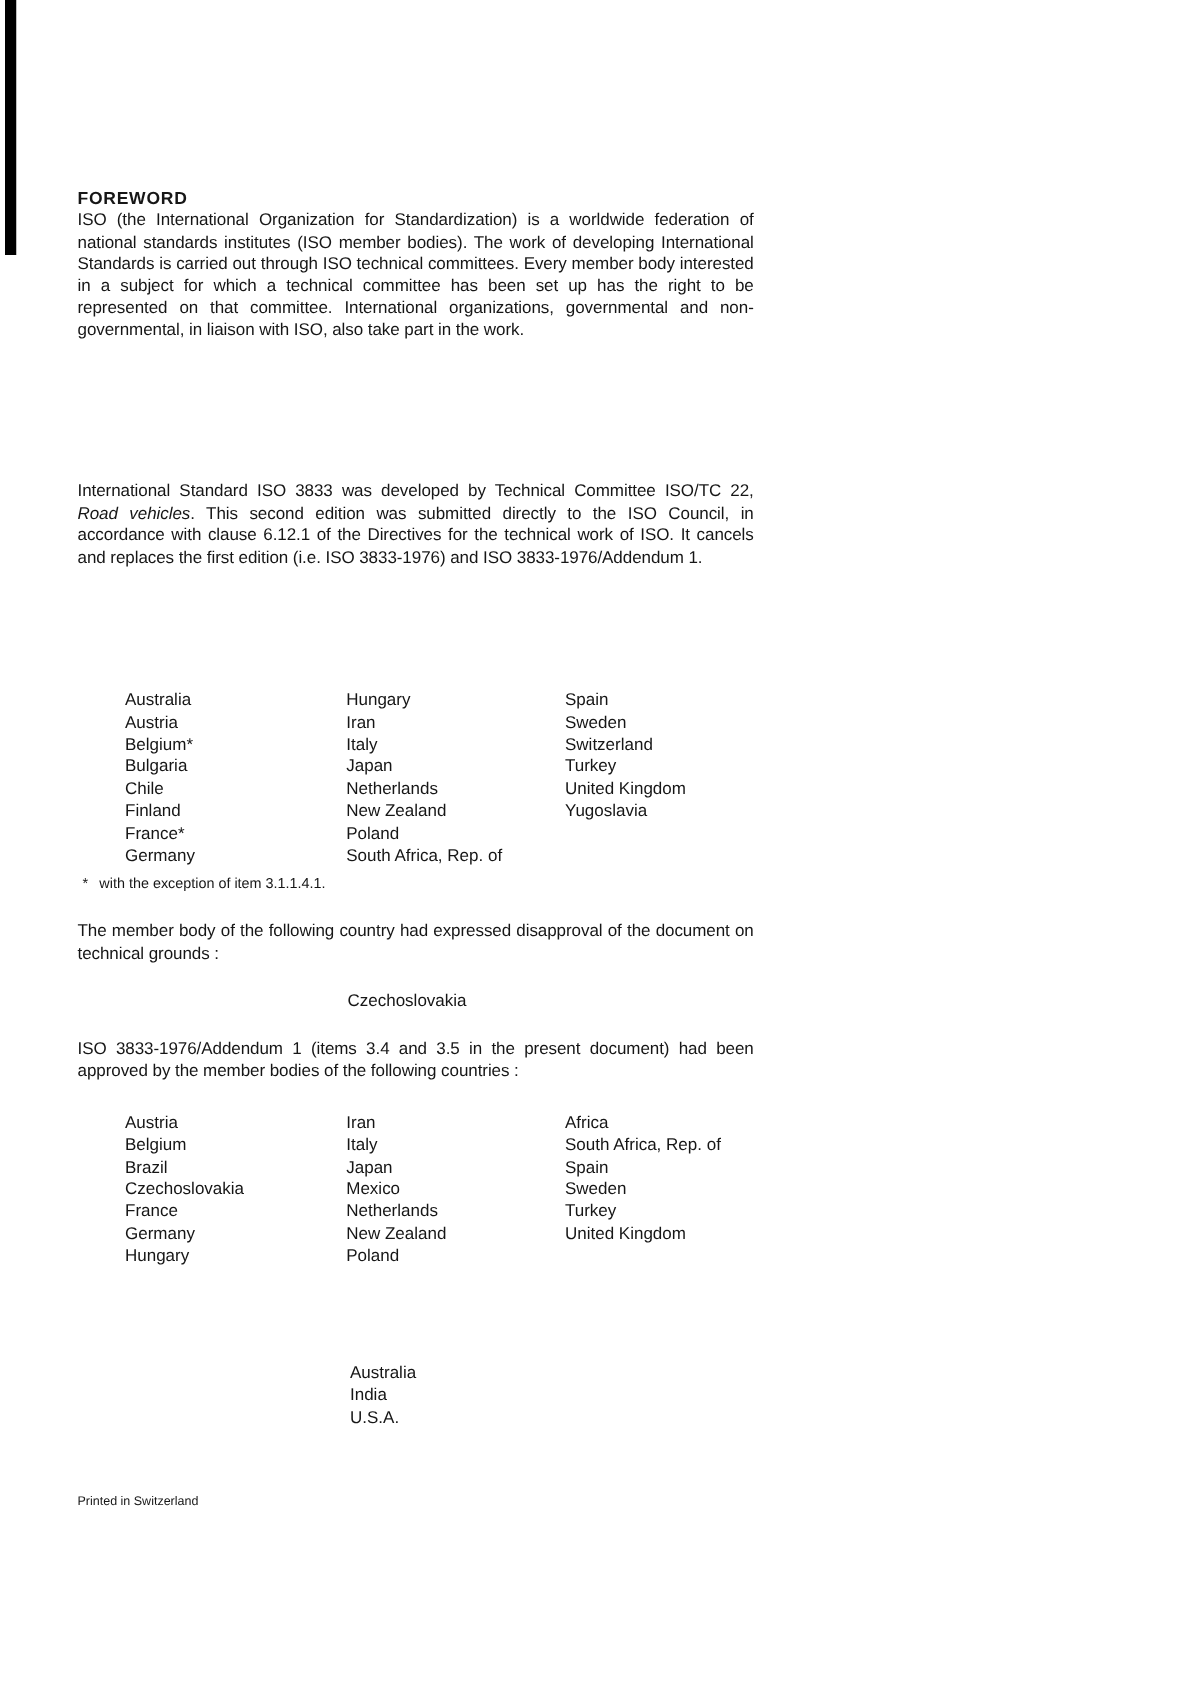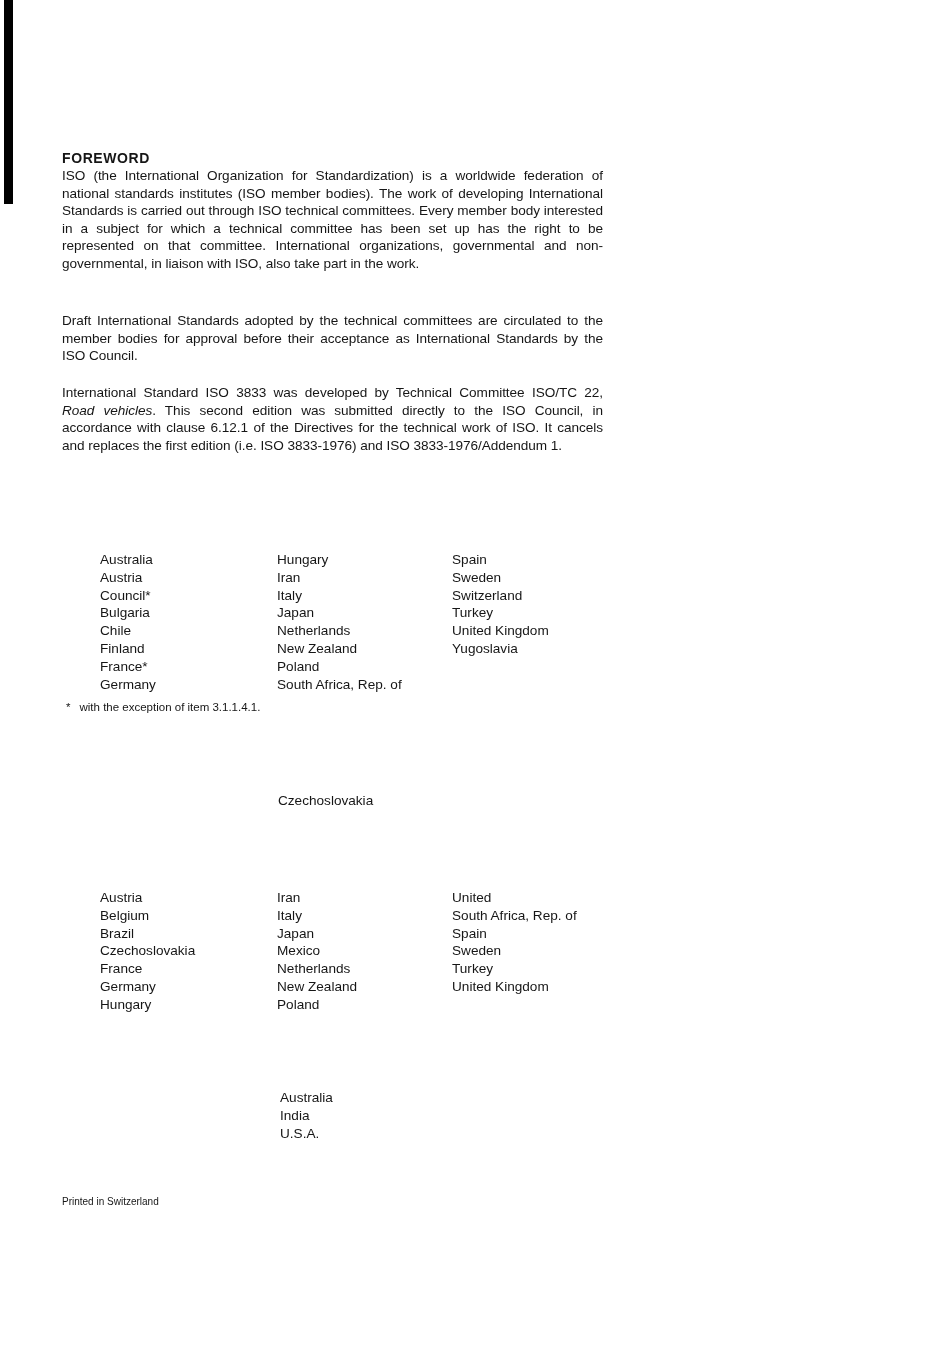--- a/index.html
+++ b/index.html
@@ -120,29 +120,28 @@
 <body>
 
 <div class="page">
 
   <div class="edge-bar"></div>
 
   <div class="heading">FOREWORD</div>
 
   <div class="para" id="para-intro">ISO (the International Organization for Standardization) is a worldwide federation of national standards institutes (ISO member bodies). The work of developing International Standards is carried out through ISO technical committees. Every member body interested in a subject for which a technical committee has been set up has the right to be represented on that committee. International organizations, governmental and non-governmental, in liaison with ISO, also take part in the work.</div>
 
-  <div class="para" id="para-draft">Draft International Standards adopted by the technical committees are circulated to the member bodies for approval before their acceptance as International Standards by the ISO Council.</div>
 
   <div class="para" id="para-development"><span>International Standard ISO 3833 was developed by Technical Committee ISO/TC 22, </span><span class="italic">Road vehicles</span><span>. This second edition was submitted directly to the ISO Council, in accordance with clause 6.12.1 of the Directives for the technical work of ISO. It cancels and replaces the first edition (i.e. ISO 3833-1976) and ISO 3833-1976/Addendum 1.</span></div>
 
 
   <div class="country-col" style="left:100px; top:551px">
       <div>Australia</div>
       <div>Austria</div>
-      <div>Council*</div>
+      <div>Belgium*</div>
       <div>Bulgaria</div>
       <div>Chile</div>
       <div>Finland</div>
       <div>France*</div>
       <div>Germany</div>
     </div>
   <div class="country-col" style="left:277px; top:551px">
       <div>Hungary</div>
       <div>Iran</div>
       <div>Italy</div>
@@ -156,44 +155,46 @@
       <div>Spain</div>
       <div>Sweden</div>
       <div>Switzerland</div>
       <div>Turkey</div>
       <div>United Kingdom</div>
       <div>Yugoslavia</div>
     </div>
 
   <div class="footnote"><span class="marker">*</span><span>with the exception of item 3.1.1.4.1.</span></div>
 
+  <div class="para" id="para-disapproval1">The member body of the following country had expressed disapproval of the document on technical grounds :</div>
 
   <div class="single-country">Czechoslovakia</div>
 
+  <div class="para" id="para-addendum">ISO 3833-1976/Addendum 1 (items 3.4 and 3.5 in the present document) had been approved by the member bodies of the following countries :</div>
 
   <div class="country-col" style="left:100px; top:889px">
       <div>Austria</div>
       <div>Belgium</div>
       <div>Brazil</div>
       <div>Czechoslovakia</div>
       <div>France</div>
       <div>Germany</div>
       <div>Hungary</div>
     </div>
   <div class="country-col" style="left:277px; top:889px">
       <div>Iran</div>
       <div>Italy</div>
       <div>Japan</div>
       <div>Mexico</div>
       <div>Netherlands</div>
       <div>New Zealand</div>
       <div>Poland</div>
     </div>
   <div class="country-col" style="left:452px; top:889px">
-      <div>United</div>
+      <div>Africa</div>
       <div>South Africa, Rep. of</div>
       <div>Spain</div>
       <div>Sweden</div>
       <div>Turkey</div>
       <div>United Kingdom</div>
     </div>
 
 
   <div class="disapproval-list">
       <div>Australia</div>

